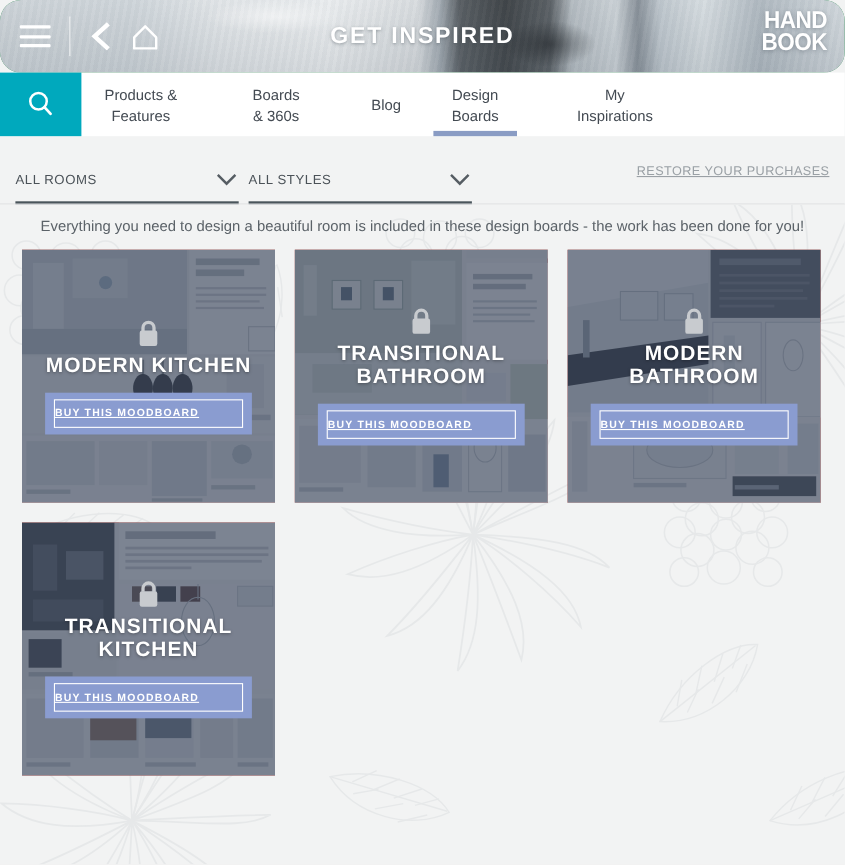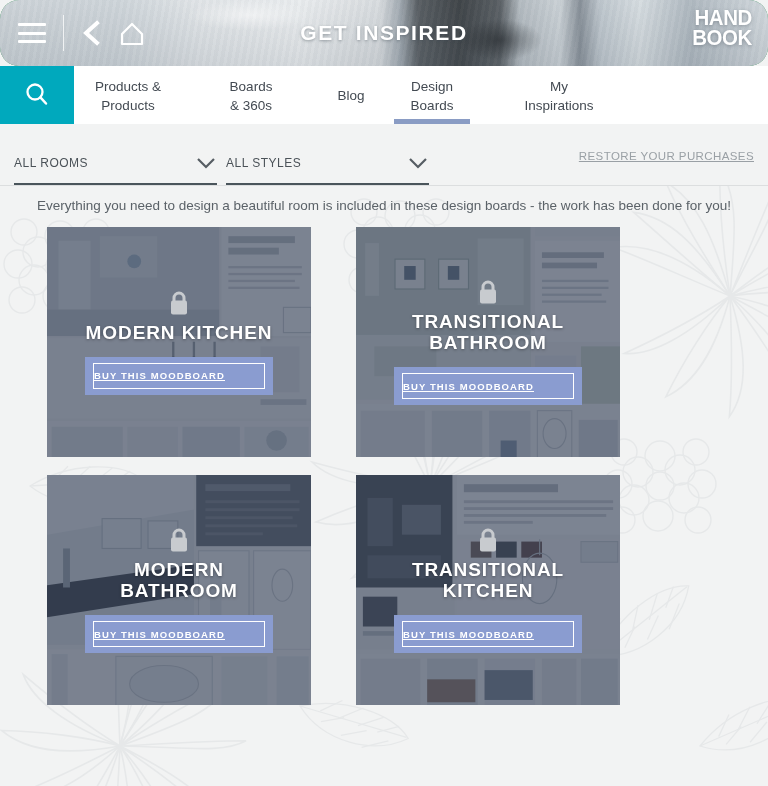--- a/index.html
+++ b/index.html
@@ -144,25 +144,24 @@
   .grid {
     position:relative;
     display:flex; flex-wrap:wrap;
     gap: 18px;
     padding: 0 20px;
   }
 
   
   .card {
     position:relative;
-    width: 264px; height: 230px;
+    width: 230px; height: 230px;
     overflow:hidden;
     cursor:pointer;
     background:#7f1d1d;
-    margin-left:27px;
   }
   .card-img { position:absolute; inset:0; }
   .card-overlay {
     position:absolute; inset:0;
     background: rgba(55,66,88,.64);
   }
   .card-body {
     position:absolute; inset:0;
     display:flex; flex-direction:column;
     align-items:center; justify-content:center;
@@ -223,21 +222,21 @@
 <div class="navbar">
   <div class="search-box">
     <svg width="30" height="30" viewBox="0 0 30 30">
       <circle cx="13" cy="12" r="7.5" fill="none" stroke="#fff" stroke-width="2.3"></circle>
       <line x1="18.4" y1="17.4" x2="24" y2="23.5" stroke="#fff" stroke-width="2.5" stroke-linecap="round"></line>
     </svg>
   </div>
   <div class="nav-items">
     <div class="nav-item two-line" id="nav-0">
       <div>Products &amp;</div>
-      <div>Products</div>
+      <div>Features</div>
 
     </div>
     <div class="nav-item two-line" id="nav-1">
       <div>Boards</div>
       <div>&amp; 360s</div>
 
     </div>
     <div class="nav-item" id="nav-2">
       <div>Blog</div>
 

